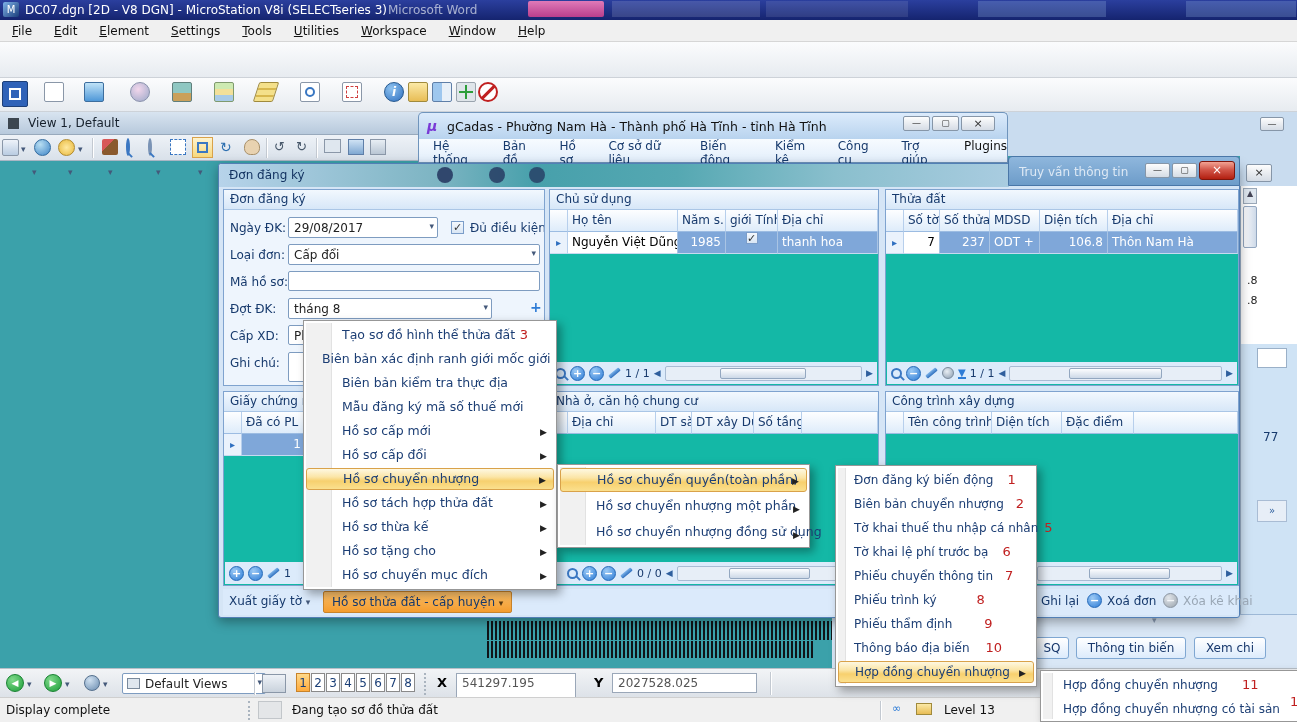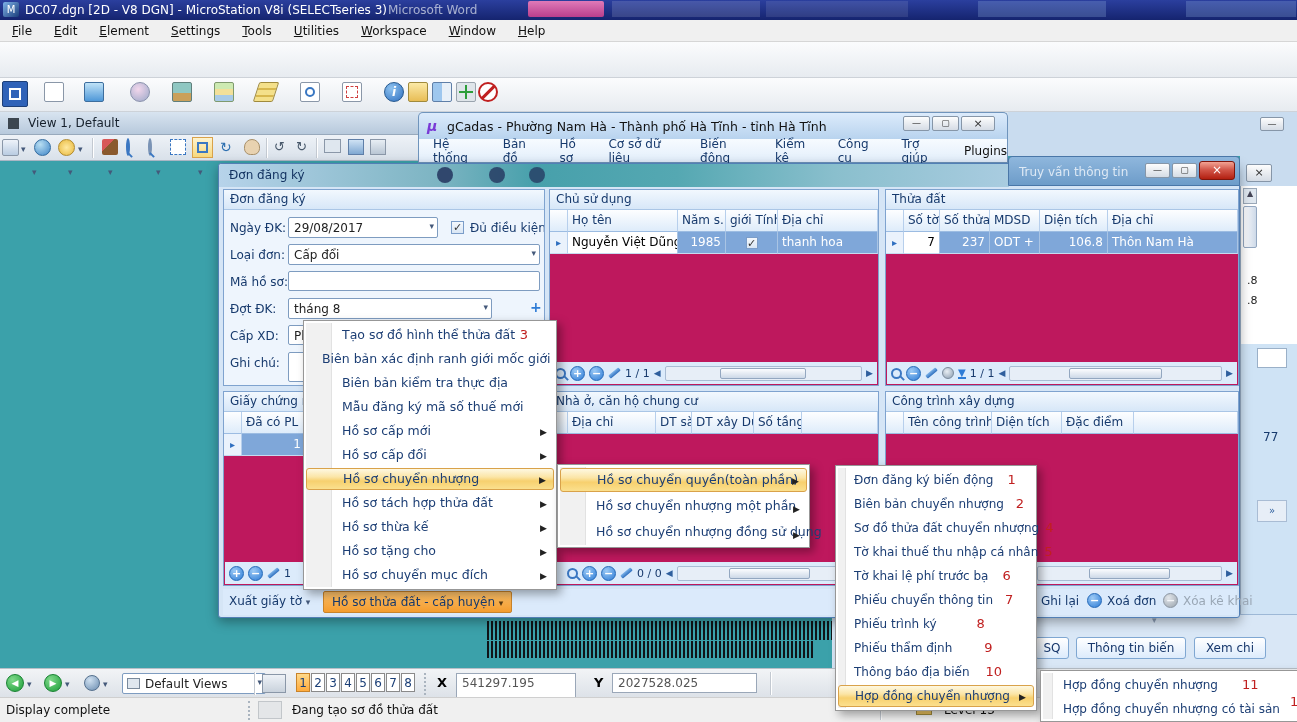--- a/index.html
+++ b/index.html
@@ -2,41 +2,41 @@
 <html><head>
 <meta charset="utf-8">
 <style>
 *{box-sizing:border-box;margin:0;padding:0}
 body{margin:0}
 #s{position:relative;width:1297px;height:722px;overflow:hidden;background:#3ba1aa;
    font-family:"DejaVu Sans","Liberation Sans",sans-serif;font-size:12px;color:#000}
 .r{position:absolute}
 .t{white-space:nowrap}
 .nv{color:#173a6d}
-.f{display:flex;align-items:center}
+.f{display:flex;align-items:flex-start}
 
 .tbar{background:linear-gradient(#2b3f9e,#15246f);color:#fff}
 .mbar{background:#f0f0f0;border-bottom:1px solid #d6d6d6;color:#111}
 .mb-item{padding:0 2px;line-height:22px;cursor:default}
 .mb-item::first-letter{text-decoration:underline}
 .tool{background:linear-gradient(#fbfcfd,#e7ebf0);border-bottom:1px solid #cdd2d8}
 .sep1{width:1px;background:#c3c9d1;box-shadow:1px 0 0 #fff}
 .hdl{width:3px;border-left:2px dotted #aab4bf;height:22px}
 .ic{border:1px solid #8a97a8;border-radius:2px;background:linear-gradient(#eef3f9,#b9cce2)}
 .combo{background:#fff;border:1px solid #7e9cc0;border-radius:2px;position:absolute}
 .cv{position:absolute;left:5px;top:3px;white-space:nowrap;overflow:hidden;color:#222}
 .car{position:absolute;right:3px;top:3px;color:#44597a;font-size:9px}
 .grp{border:1px solid #c6cbd2;border-radius:3px;background:linear-gradient(#fefefe,#e7ebf0);display:flex;align-items:center;gap:5px;padding:0 6px}
 .tbtn{display:flex;align-items:center;gap:4px;color:#111;font-size:12px}
 .wic{width:15px;height:15px}
 .dg{color:#d428b0;font-weight:bold;font-style:italic;font-size:13px}
 
 .awin-t{background:linear-gradient(#dcebfb,#b8d3ee);border:1px solid #6f94bc;border-bottom:none;border-radius:5px 5px 0 0}
 .abtn{background:linear-gradient(#fdfdfd,#d5dce5);border:1px solid #8696a8;border-radius:2px;text-align:center;font-size:9px;line-height:13px;color:#333}
-.panel{background:#be185d;border:1px solid #7fa3cf;position:absolute;overflow:hidden}
+.panel{background:#14b8a6;border:1px solid #7fa3cf;position:absolute;overflow:hidden}
 .ph{height:20px;background:linear-gradient(#f2f8fe,#d7e7f8);border-bottom:1px solid #aac6e6;color:#173a6d;padding:2px 6px;white-space:nowrap;overflow:hidden}
 .thr{display:flex;background:linear-gradient(#fdfeff,#dcebfa);color:#173a6d}
 .th{height:22px;line-height:21px;padding:0 4px;border-right:1px solid #b7cfec;border-bottom:1px solid #9cbce2;overflow:hidden;white-space:nowrap}
 .tdr{display:flex;height:22px;line-height:21px}
 .cell{padding:0 4px;border-right:1px solid #a9c4e4;border-bottom:1px solid #c7daf0;overflow:hidden;white-space:nowrap}
 .selc{width:18px;background:#eaf2fc;color:#2e6fc0;text-align:center;border-right:1px solid #b7cfec;border-bottom:1px solid #c7daf0;font-size:10px;line-height:21px}
 .blue{background:#7fa7d9;color:#fff}
 .prow{position:absolute;left:1px;right:1px;bottom:1px;height:22px;background:#dcebfb;display:flex;align-items:center;gap:4px;padding:0 4px}
 .pbt{width:15px;height:15px;border-radius:50%;color:#fff;font-weight:bold;font-size:11px;line-height:14px;text-align:center;background:radial-gradient(circle at 35% 30%,#9ccaf5,#2e7cd6);border:1px solid #2368b8;flex:0 0 auto}
 .pbt.g{background:radial-gradient(circle at 35% 30%,#e2e6ea,#9aa4ae);border-color:#8a94a0;color:#f4f6f8}
@@ -519,21 +519,20 @@
     <div class="gut" style="width:26px"></div>
     <div class="mi hl" style="padding-left:36px;height:24px;line-height:22px"><span>Hồ sơ chuyển quyền(toàn phần)</span><span class="arr">▶</span></div>
     <div class="mi" style="padding-left:36px;height:26px;line-height:26px"><span>Hồ sơ chuyển nhượng một phần</span><span class="arr" style="top:3px">▶</span></div>
     <div class="mi" style="padding-left:36px;height:26px;line-height:26px"><span>Hồ sơ chuyển nhượng đồng sử dụng</span><span class="arr" style="top:3px">▶</span></div>
   </div>
 
   <div class="menu" style="left:835px;top:465px;width:202px">
     <div class="gut" style="width:8px"></div>
     <div class="mi" style="padding-left:16px;font-size:12px"><span>Đơn đăng ký biến động</span><span class="bdg" style="margin-left:14px">1</span></div>
     <div class="mi" style="padding-left:16px;font-size:12px"><span>Biên bản chuyển nhượng</span><span class="bdg" style="margin-left:12px">2</span></div>
-    <div class="mi" style="padding-left:16px;font-size:12px"><span>Sơ đồ thửa đất chuyển nhượng</span><span class="bdg" style="margin-left:6px">4</span></div>
     <div class="mi" style="padding-left:16px;font-size:12px"><span>Tờ khai thuế thu nhập cá nhân</span><span class="bdg" style="margin-left:6px">5</span></div>
     <div class="mi" style="padding-left:16px;font-size:12px"><span>Tờ khai lệ phí trước bạ</span><span class="bdg" style="margin-left:14px">6</span></div>
     <div class="mi" style="padding-left:16px;font-size:12px"><span>Phiếu chuyển thông tin</span><span class="bdg" style="margin-left:12px">7</span></div>
     <div class="mi" style="padding-left:16px;font-size:12px"><span>Phiếu trình ký</span><span class="bdg" style="margin-left:40px">8</span></div>
     <div class="mi" style="padding-left:16px;font-size:12px"><span>Phiếu thẩm định</span><span class="bdg" style="margin-left:32px">9</span></div>
     <div class="mi" style="padding-left:16px;font-size:12px"><span>Thông báo địa biến</span><span class="bdg" style="margin-left:16px">10</span></div>
     <div class="mi hl" style="padding-left:16px;font-size:12px"><span>Hợp đồng chuyển nhượng</span><span class="arr">▶</span></div>
   </div>
 
   <div class="menu" style="left:1040px;top:670px;width:258px;height:52px;overflow:hidden">

